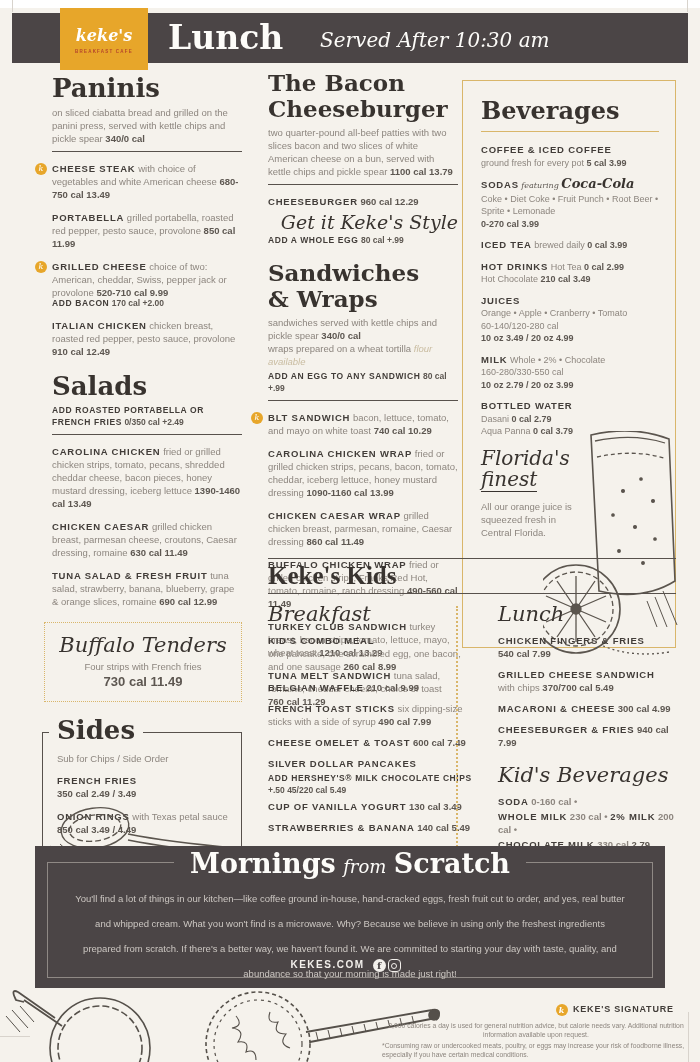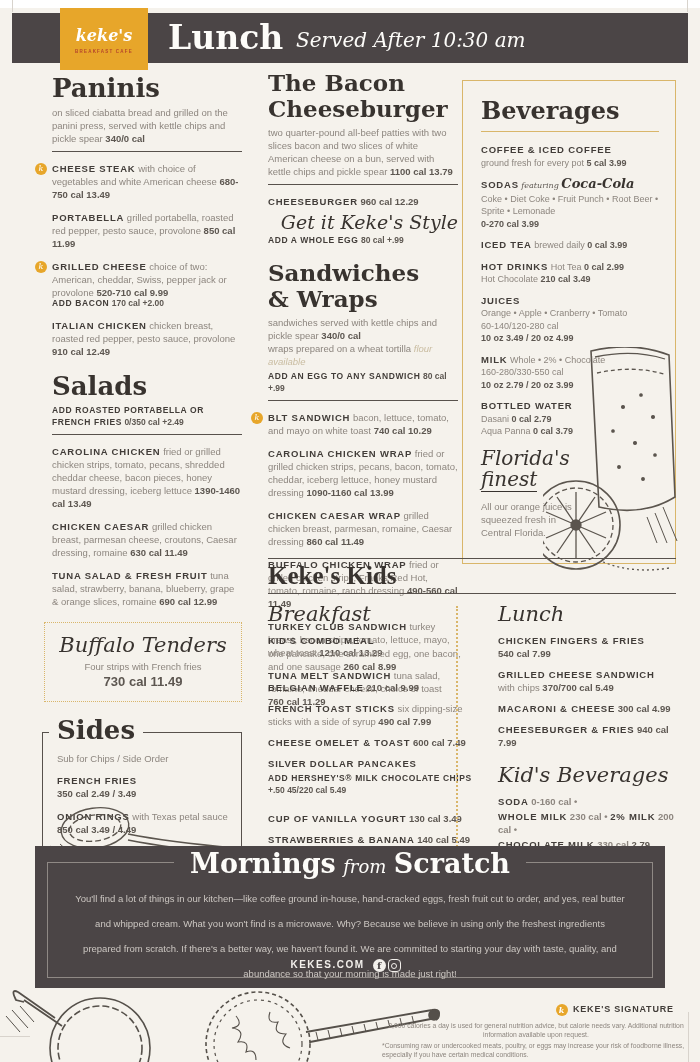--- a/index.html
+++ b/index.html
@@ -8,42 +8,42 @@
   .sheet{position:absolute;left:0;top:8px;right:0;bottom:0;background:#f5f2ec;}
 
   
   .topbar{position:absolute;left:12px;right:12px;top:13px;height:50px;background:#4b4546;}
   .logo{position:absolute;left:60px;top:8px;width:88px;height:62px;background:#e7a62a;text-align:center;}
   .logo .ln{font-family:"DejaVu Serif","Liberation Serif",serif;font-style:italic;font-weight:bold;
             color:#fff;font-size:16px;line-height:20px;margin-top:18px;letter-spacing:0;}
   .logo .ls{font-size:4.5px;letter-spacing:1.2px;color:#b5452c;font-weight:bold;margin-top:3px;}
   .htitle{position:absolute;left:168px;top:18px;font-family:"DejaVu Serif","Liberation Serif",serif;
           font-weight:bold;font-size:33px;color:#fdfcf9;line-height:40px;}
-  .hsub{position:absolute;left:296px;top:28px;font-family:"DejaVu Serif","Liberation Serif",serif;
+  .hsub{position:absolute;left:320px;top:28px;font-family:"DejaVu Serif","Liberation Serif",serif;
         font-style:italic;font-size:20px;color:#fdfcf9;}
 
   
   h2.sec{font-family:"DejaVu Serif","Liberation Serif",serif;font-weight:bold;font-size:26px;
          color:#38332f;margin:0 0 4px 0;line-height:28px;}
   .intro{font-size:9.5px;line-height:13px;color:#8d867f;margin:0 0 6px 0;}
   .rule{border:none;border-top:1.5px solid #57514c;margin:6px 0 10px 0;}
   .item{position:relative;margin:0 0 10px 0;font-size:9.5px;line-height:13px;}
   .iname{font-weight:bold;color:#423d39;letter-spacing:.8px;}
   .idesc{color:#8d867f;}
   .imeta{font-weight:bold;color:#5d5751;}
   .addon{font-size:8.5px;line-height:12px;margin:-6px 0 10px 0;}
   .addon .iname{letter-spacing:.6px;}
   .sig{position:absolute;left:-17px;top:1px;width:12px;height:12px;border-radius:50%;background:#e7a62a;
        color:#fff;font-family:"DejaVu Serif",serif;font-style:italic;font-size:8px;text-align:center;line-height:12px;}
   .script{font-family:"DejaVu Serif","Liberation Serif",serif;font-style:italic;color:#38332f;}
 
   
   .col1{position:absolute;left:52px;top:74px;width:190px;}
   .col2{position:absolute;left:268px;top:70px;width:190px;}
-  .bevbox{position:absolute;left:462px;top:80px;width:214px;height:484px;border:1px solid #d9b66a;
+  .bevbox{position:absolute;left:462px;top:80px;width:214px;height:568px;border:1px solid #d9b66a;
           box-sizing:border-box;padding:16px 16px 0 18px;}
 
   
   .buffalo{border:1.5px dotted #d9b66a;text-align:center;padding:10px 8px 12px 8px;margin:14px 0 0 -8px;}
   .buffalo .bt{font-size:21px;}
   .buffalo .bd{font-size:9.5px;color:#8d867f;margin-top:4px;}
   .buffalo .bm{font-size:13px;margin-top:2px;}
 
   
   .sidesbox{position:relative;border:1px solid #57514c;margin:30px 0 0 -10px;padding:12px 12px 14px 14px;}
@@ -224,21 +224,21 @@
     <hr class="krule">
     <div class="kidcols">
       <div class="kdiv"></div>
       <div class="kcol">
         <div class="kscript script">Breakfast</div>
         <p class="kitem"><span class="iname">KID'S COMBO MEAL</span><br><span class="idesc">one pancake, one scrambled egg, one bacon, and one sausage</span> <span class="imeta">260 cal 8.99</span></p>
         <p class="kitem"><span class="iname">BELGIAN WAFFLE</span> <span class="imeta">210 cal 9.99</span></p>
         <p class="kitem"><span class="iname">FRENCH TOAST STICKS</span> <span class="idesc">six dipping-size sticks with a side of syrup</span> <span class="imeta">490 cal 7.99</span></p>
         <p class="kitem"><span class="iname">CHEESE OMELET &amp; TOAST</span> <span class="imeta">600 cal 7.49</span></p>
         <p class="kitem" style="margin-bottom:2px"><span class="iname">SILVER DOLLAR PANCAKES</span></p>
-        <p class="addon" style="margin:0 0 16px 0"><span class="iname">ADD HERSHEY'S® MILK CHOCOLATE CHIPS</span><br><span class="imeta">+.50 45/220 cal 5.49</span></p>
+        <p class="addon" style="margin:0 0 4px 0"><span class="iname">ADD HERSHEY'S® MILK CHOCOLATE CHIPS</span><br><span class="imeta">+.50 45/220 cal 5.49</span></p>
         <p class="kitem"><span class="iname">CUP OF VANILLA YOGURT</span> <span class="imeta">130 cal 3.49</span></p>
         <p class="kitem"><span class="iname">STRAWBERRIES &amp; BANANA</span> <span class="imeta">140 cal 5.49</span></p>
       </div>
       <div class="kcol right">
         <div class="kscript script">Lunch</div>
         <p class="kitem"><span class="iname">CHICKEN FINGERS &amp; FRIES</span><br><span class="imeta">540 cal 7.99</span></p>
         <p class="kitem"><span class="iname">GRILLED CHEESE SANDWICH</span><br><span class="idesc">with chips</span> <span class="imeta">370/700 cal 5.49</span></p>
         <p class="kitem"><span class="iname">MACARONI &amp; CHEESE</span> <span class="imeta">300 cal 4.99</span></p>
         <p class="kitem"><span class="iname">CHEESEBURGER &amp; FRIES</span> <span class="imeta">940 cal 7.99</span></p>
         <div class="kscript script" style="margin-top:14px">Kid's Beverages</div>

